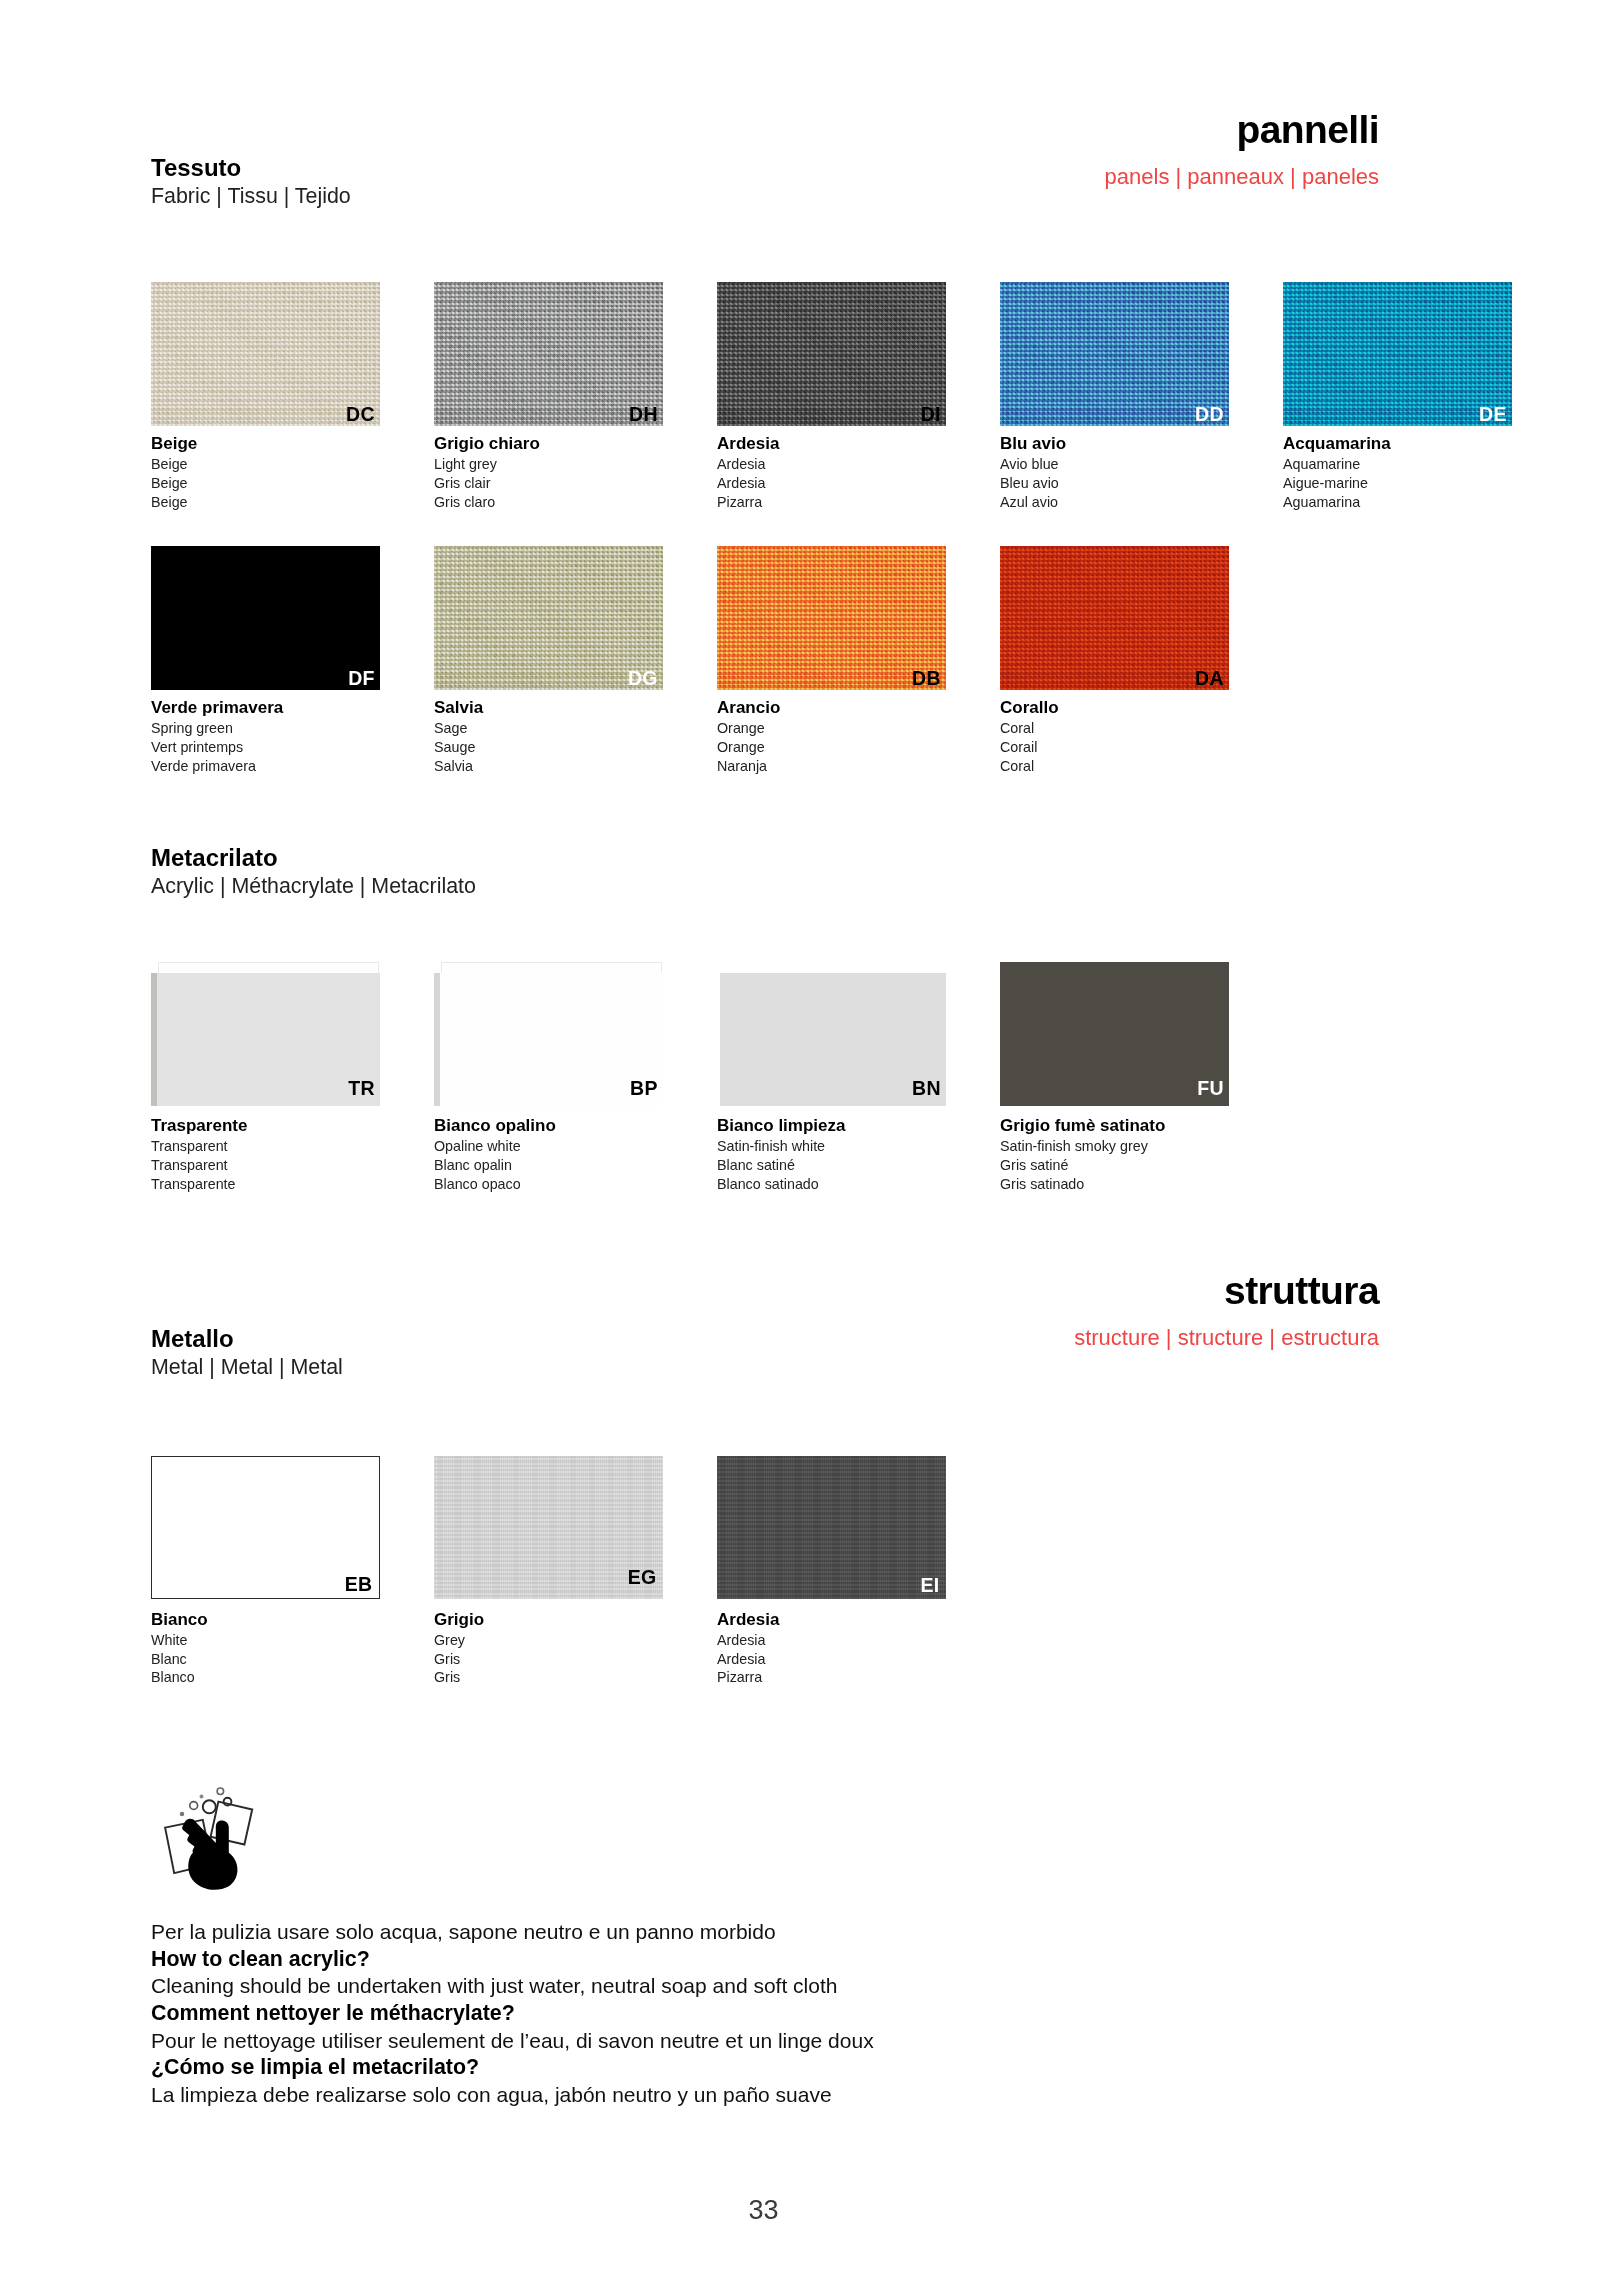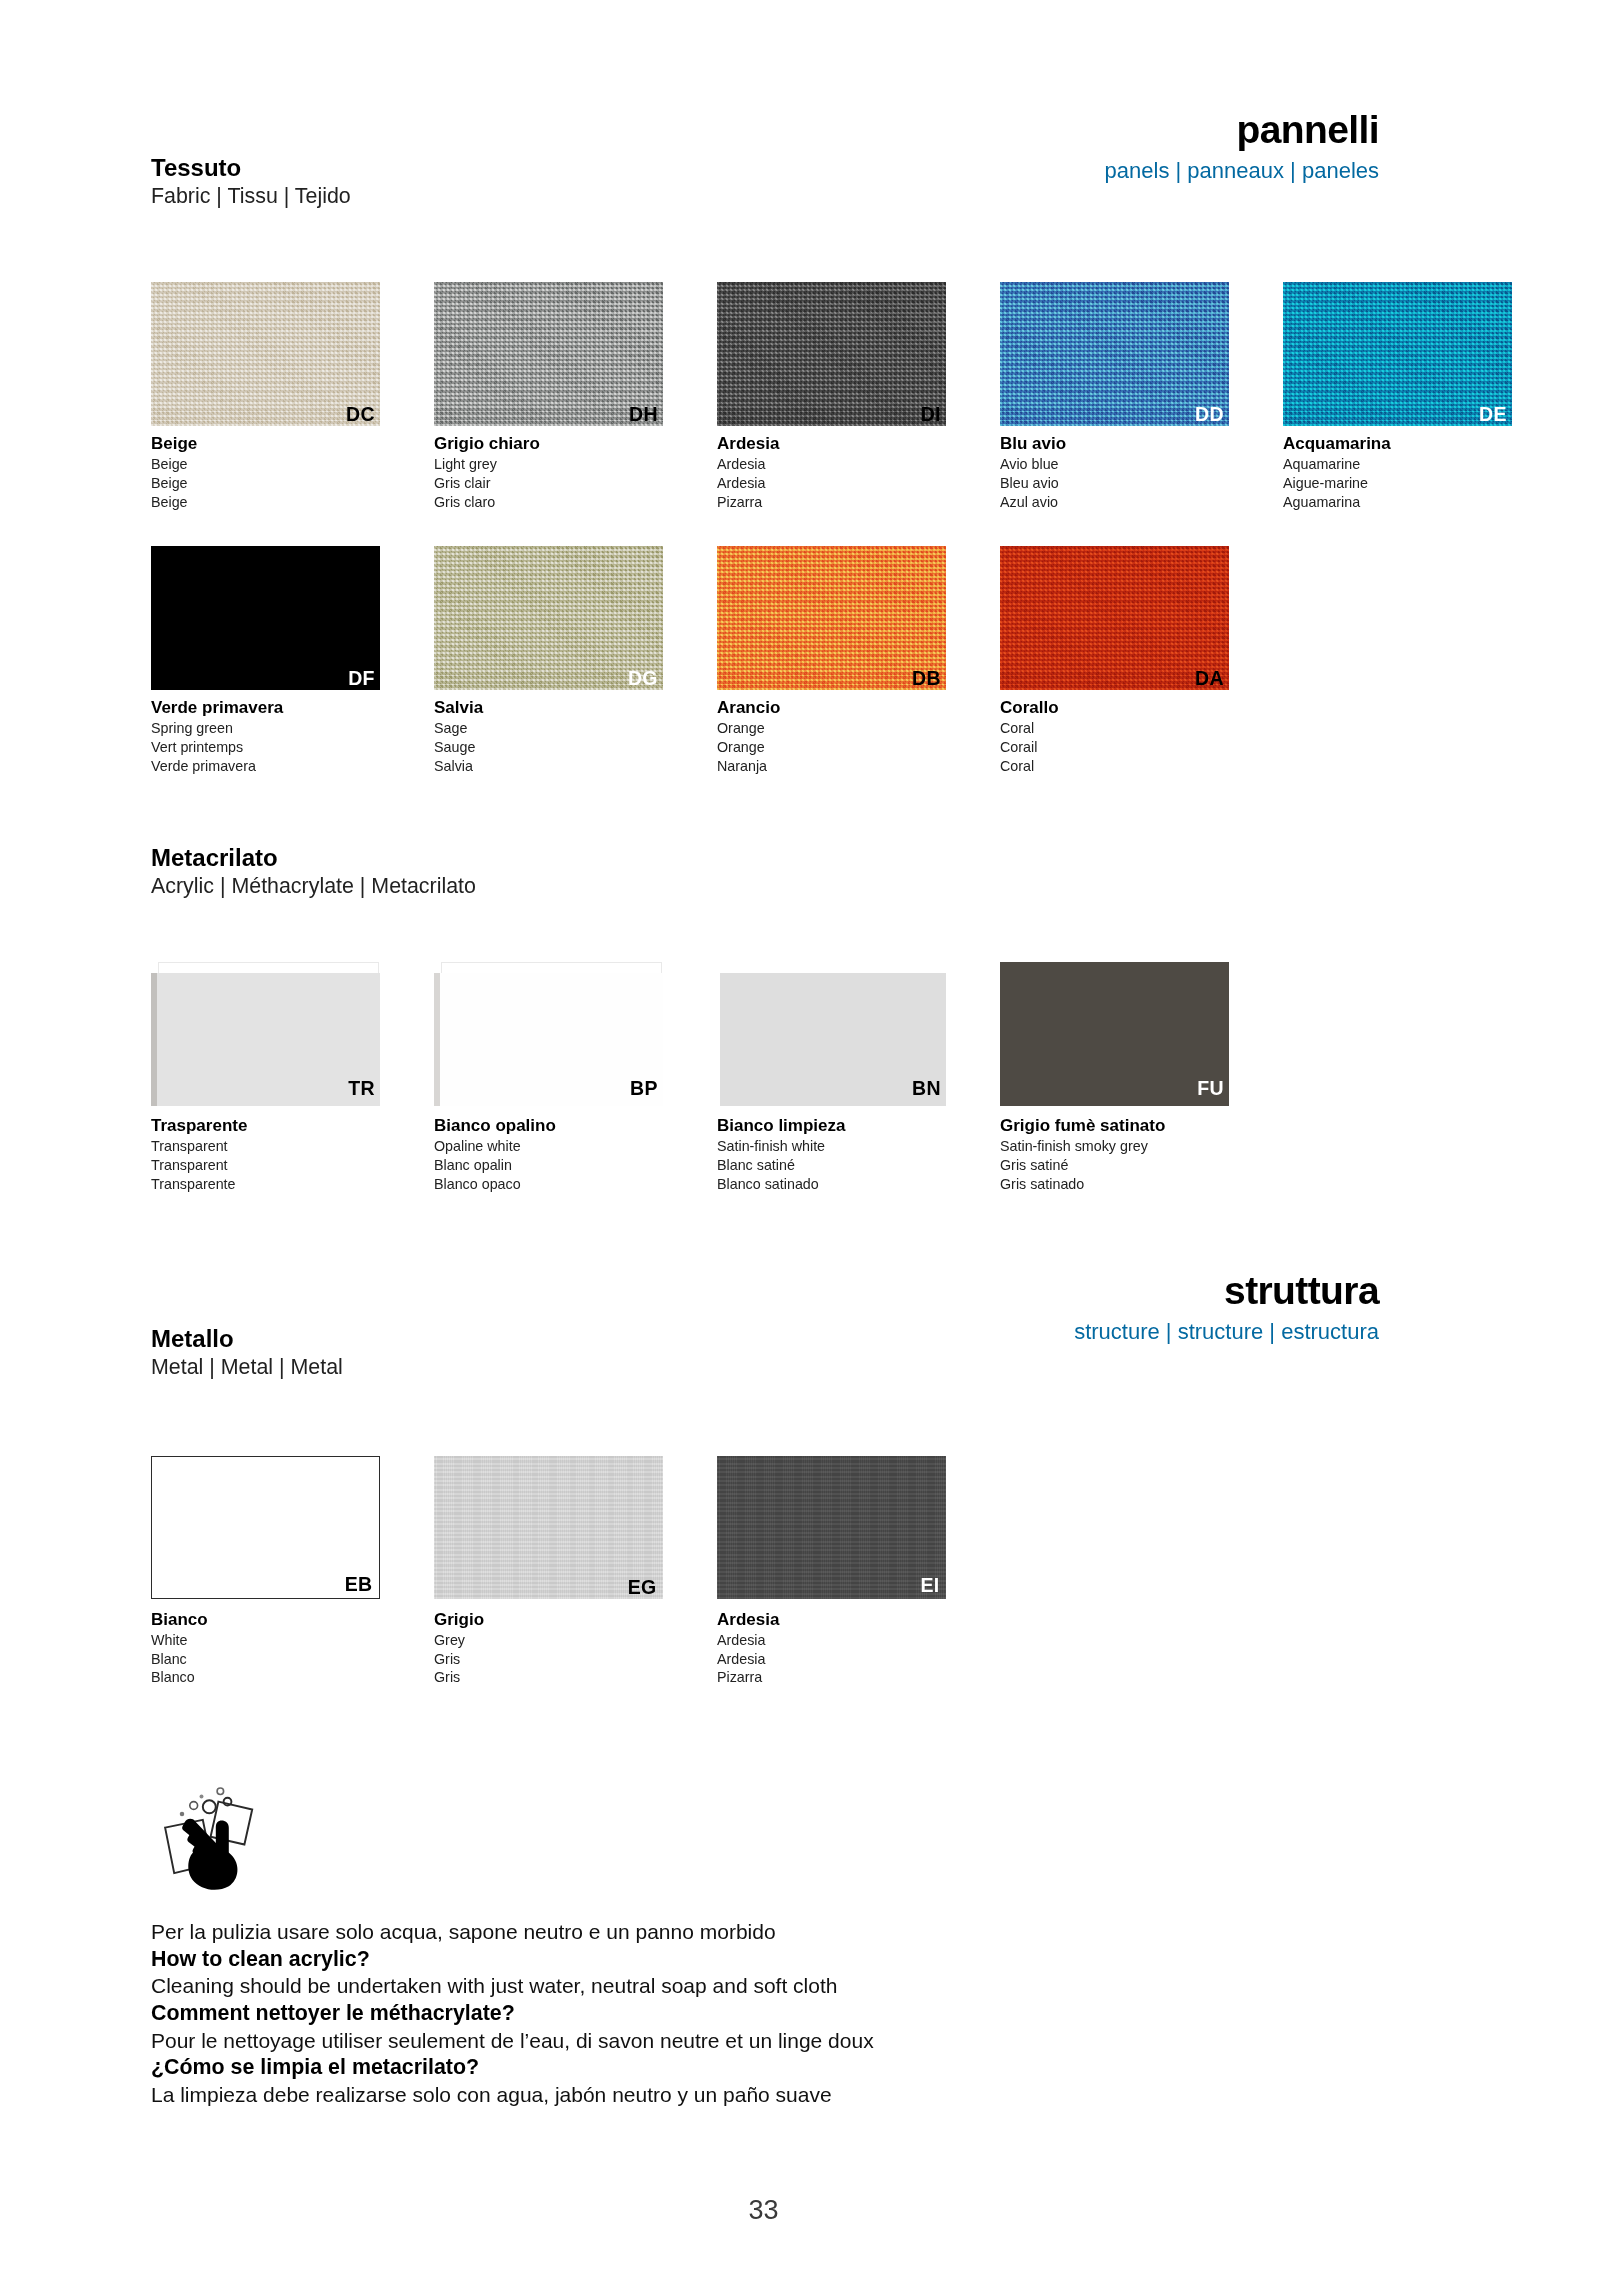--- a/index.html
+++ b/index.html
@@ -33,22 +33,22 @@
     font-size: 39px;
     font-weight: bold;
     letter-spacing: -0.6px;
     line-height: 1.05;
     color: #000;
   }
   .big-head .big-sub {
     font-size: 22px;
     font-weight: normal;
     line-height: 1.25;
-    color: #0369a1;
-    margin-top: 6px;
+    color: #ef4444;
+    margin-top: 12px;
   }
 
   .sec-head {
     position: absolute;
     left: 151px;
   }
   .sec-head .sec-title {
     font-size: 24px;
     font-weight: bold;
     line-height: 1.12;
@@ -474,21 +474,21 @@
           <div class="nm-it">Bianco</div>
           <div class="nm-tr">White</div>
           <div class="nm-tr">Blanc</div>
           <div class="nm-tr">Blanco</div>
         </div>
       </div>
 
       <div class="cell metal">
         <div class="chip metalchip" style="background:#dcdcdc;">
           <div class="grain"></div>
-          <div class="code" style="right:6.5px;bottom:2px;">EG</div>
+          <div class="code" style="right:6.5px;bottom:12px;">EG</div>
         </div>
         <div class="names" style="margin-top:11px;">
           <div class="nm-it">Grigio</div>
           <div class="nm-tr">Grey</div>
           <div class="nm-tr">Gris</div>
           <div class="nm-tr">Gris</div>
         </div>
       </div>
 
       <div class="cell metal">

